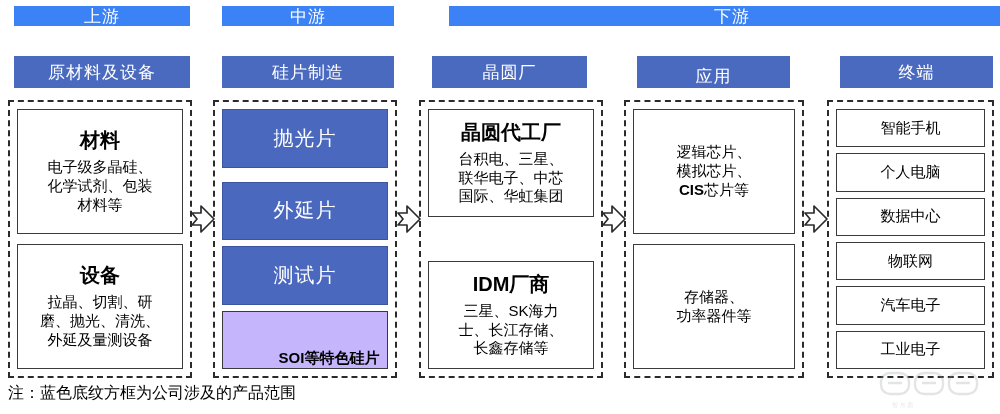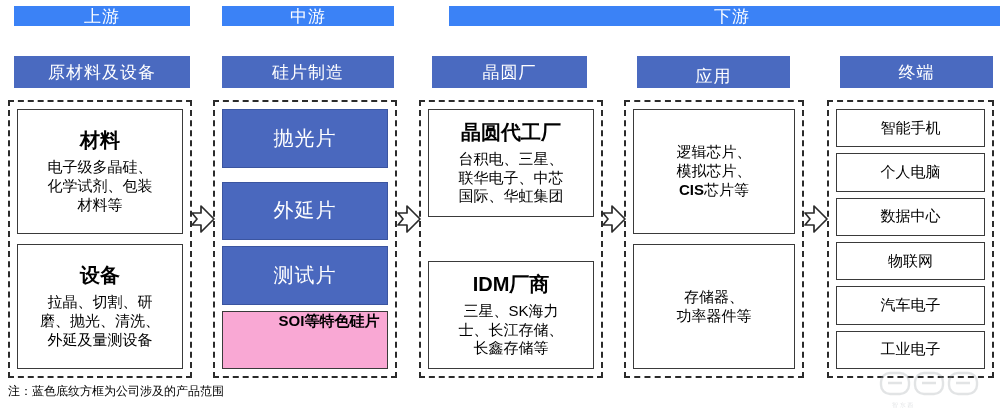--- a/index.html
+++ b/index.html
@@ -73,44 +73,44 @@
     box-sizing:border-box;
     background:#4A68BE;
     border:1.4px solid #3b55a0;
     color:#ffffff;
     display:flex;align-items:center;justify-content:center;
     font-size:20px;
     letter-spacing:1px;
   }
   .white-box{
     box-sizing:border-box;
-    background:#f9a8d4;
+    background:#c4b5fd;
     border:1.6px solid #3a3a3a;
     color:#000;
-    display:flex;align-items:flex-start;justify-content:center;
+    display:flex;align-items:flex-end;justify-content:center;
     font-size:15px;
     font-weight:bold;
     padding-left:48px;
   }
   .term-box{
     box-sizing:border-box;
     background:#ffffff;
     border:1.6px solid #3a3a3a;
     display:flex;align-items:center;justify-content:center;
     font-size:15px;
   }
 
   
   .arrow{position:absolute;width:26px;height:32px;}
 
   
   .note{
     position:absolute;
     left:8px;top:383px;
-    font-size:12px;
+    font-size:16px;
     color:#000;
     white-space:nowrap;
   }
 
   
   .wm{
     position:absolute;
     right:6px;bottom:2px;
     width:116px;height:46px;
     opacity:.28;

